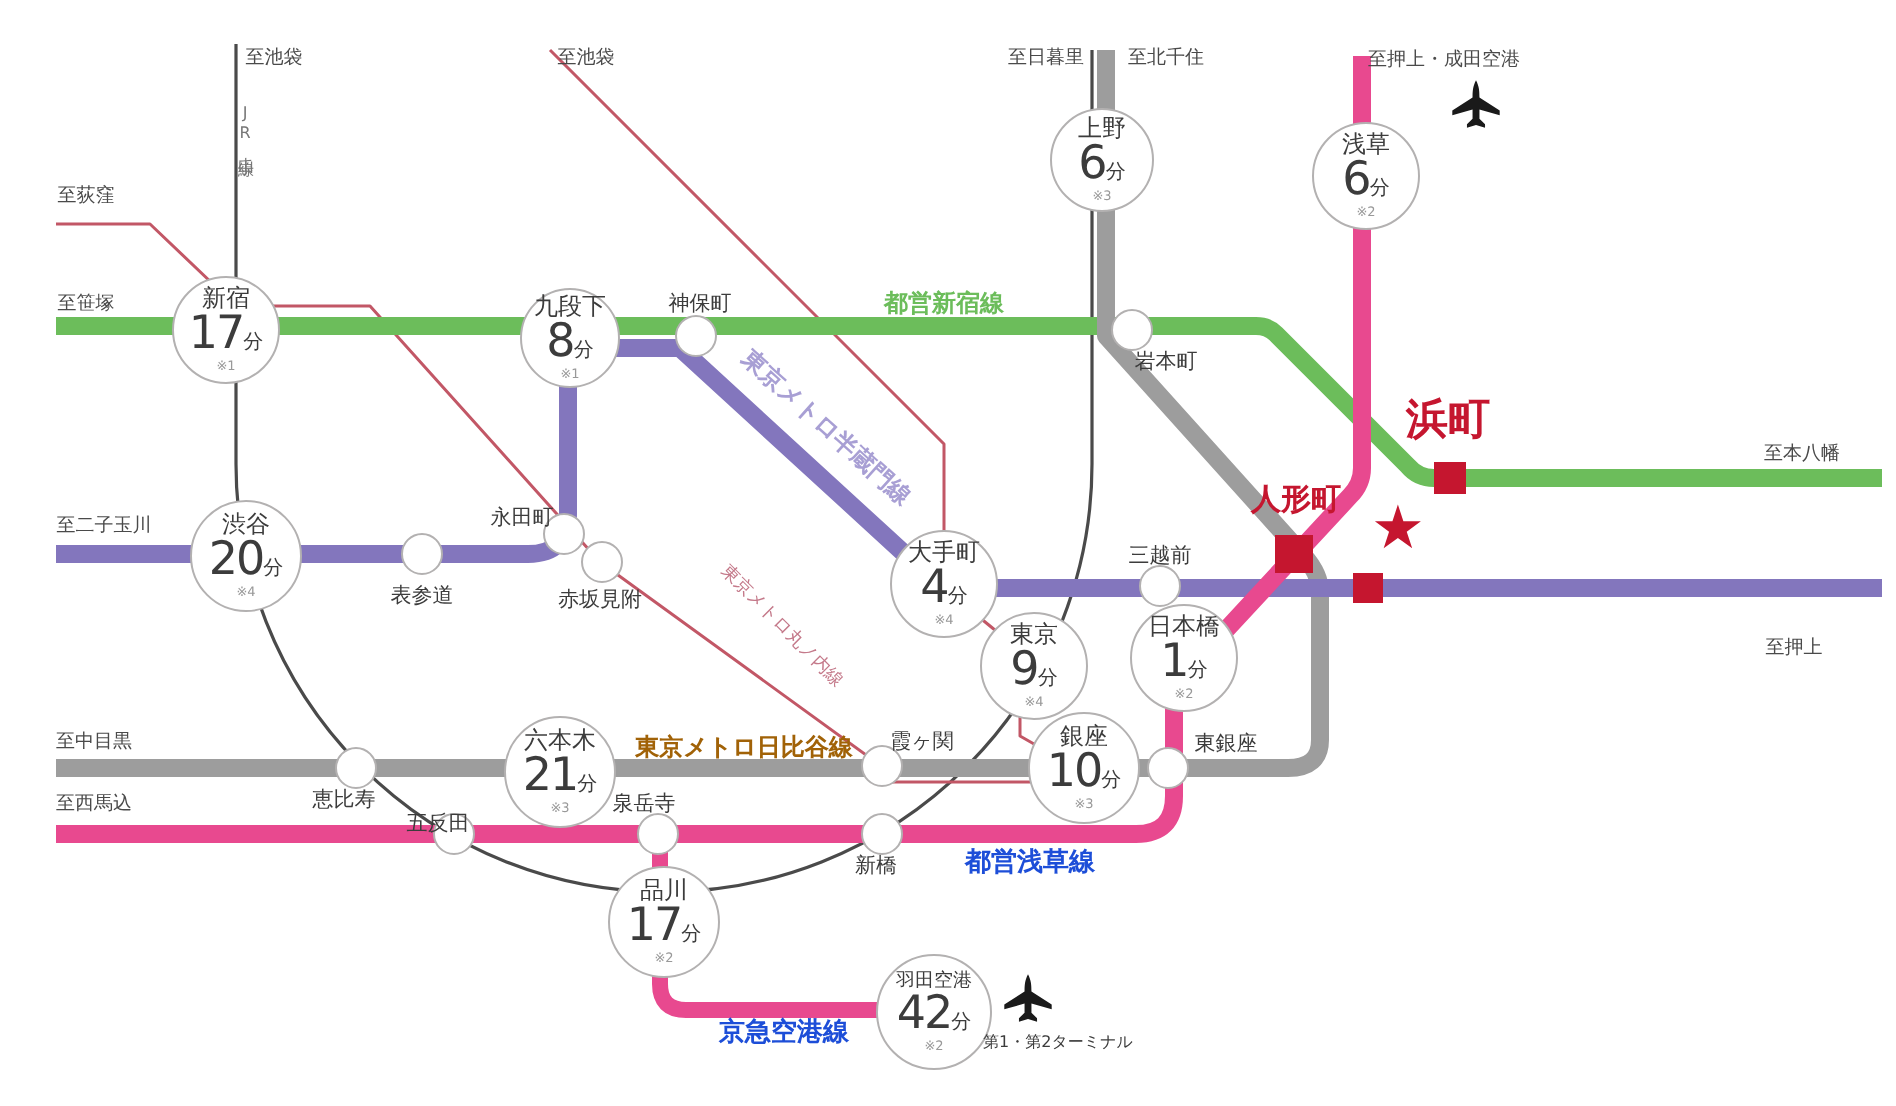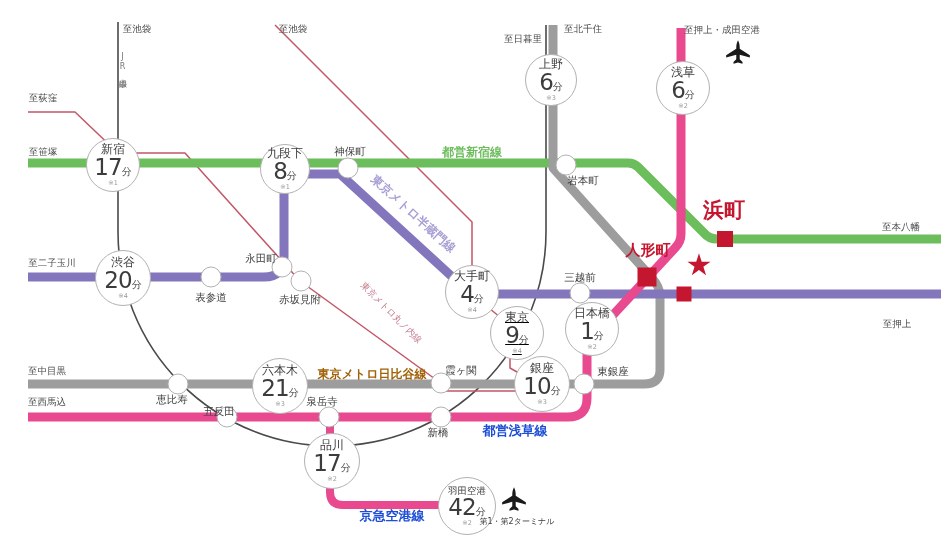--- a/index.html
+++ b/index.html
@@ -32,21 +32,21 @@
   .jr-lbl{position:absolute;writing-mode:vertical-rl;text-orientation:upright;font-size:8px;
           color:#777;z-index:1;letter-spacing:1px;}
   .red-sq{position:absolute;transform:translate(-50%,-50%);background:#c5162f;z-index:3;}
   .red-lbl{position:absolute;transform:translate(-50%,-50%);color:#c5162f;font-weight:bold;
            white-space:nowrap;z-index:4;line-height:1;}
   .banner{position:absolute;background:#c5162f;color:#fff;font-weight:bold;font-size:10.5px;
           height:17px;display:flex;align-items:center;padding:0 7px;z-index:4;white-space:nowrap;
           letter-spacing:.3px;}
   .star{position:absolute;transform:translate(-50%,-50%);color:#c5162f;font-size:30px;z-index:4;line-height:1;}
   .plane{position:absolute;transform:translate(-50%,-50%);z-index:4;}
-  .term{position:absolute;transform:translate(-50%,-50%);font-size:8px;color:#3c3c3c;white-space:nowrap;z-index:4;}
+  .term{position:absolute;transform:translate(-50%,-50%);font-size:8px;color:#3c3c3c;white-space:nowrap;z-index:4;margin-left:12px;}
 </style>
 </head>
 <body>
 
 <div class="map">
 
   <svg class="rails" width="948" height="553" viewBox="0 0 948 553">
     <path d="M118,22 V232 A214,214 0 0 0 546,232 V25" fill="none" stroke="#4a4a4a" stroke-width="1.6"></path>
     <path d="M28,112 H75 L118,153 H185 L300,281 L442,384 M444,391 H520 M510,347 V368 L524,376 M506,322 L484,304 M472,282 V222 L275,25" fill="none" stroke="#c25766" stroke-width="1.5" stroke-linejoin="round"></path>
     <path d="M28,163 H628 Q634,163 638,167 L704,233 Q709,239 717,239 H941" fill="none" stroke="#6cbd5b" stroke-width="9" stroke-linejoin="round"></path>
@@ -59,21 +59,21 @@
   <div class="jr-lbl" style="left:116px;top:52px;">JR山手線</div>
   <div class="lname green" style="left:472px;top:152px;">都営新宿線</div>
   <div class="lname purple" style="left:413px;top:214px;">東京メトロ半蔵門線</div>
   <div class="lname redthin" style="left:391px;top:313px;">東京メトロ丸ノ内線</div>
   <div class="lname gray" style="left:372px;top:374px;">東京メトロ日比谷線</div>
   <div class="lname pink" style="left:515px;top:431px;">都営浅草線</div>
   <div class="lname pink" style="left:392px;top:516px;">京急空港線</div>
 
   <div class="dest" style="left:137px;top:29px;">至池袋</div>
   <div class="dest" style="left:293px;top:29px;">至池袋</div>
-  <div class="dest" style="left:523px;top:39px;">至日暮里</div>
+  <div class="dest" style="left:523px;top:29px;">至日暮里</div>
   <div class="dest" style="left:583px;top:29px;">至北千住</div>
   <div class="dest" style="left:722px;top:30px;">至押上・成田空港</div>
   <div class="dest" style="left:43px;top:98px;">至荻窪</div>
   <div class="dest" style="left:43px;top:152px;">至笹塚</div>
   <div class="dest" style="left:52px;top:263px;">至二子玉川</div>
   <div class="dest" style="left:47px;top:371px;">至中目黒</div>
   <div class="dest" style="left:47px;top:402px;">至西馬込</div>
   <div class="dest" style="left:901px;top:227px;">至本八幡</div>
   <div class="dest" style="left:897px;top:308px;margin-top:16px;">至押上</div>
 
@@ -126,21 +126,21 @@
   <div class="st" style="left:123px;top:278px;width:54px;height:54px;">
     <span class="nm">渋谷</span>
     <span class="tm"><b>20</b><i>分</i></span>
     <span class="nt">※4</span>
   </div>
   <div class="st" style="left:472px;top:292px;width:52px;height:52px;">
     <span class="nm">大手町</span>
     <span class="tm"><b>4</b><i>分</i></span>
     <span class="nt">※4</span>
   </div>
-  <div class="st" style="left:517px;top:333px;width:52px;height:52px;text-decoration:underline;">
+  <div class="st" style="left:517px;top:333px;width:52px;height:52px;">
     <span class="nm">東京</span>
     <span class="tm"><b>9</b><i>分</i></span>
     <span class="nt">※4</span>
   </div>
   <div class="st" style="left:592px;top:329px;width:52px;height:52px;">
     <span class="nm">日本橋</span>
     <span class="tm"><b>1</b><i>分</i></span>
     <span class="nt">※2</span>
   </div>
   <div class="st" style="left:542px;top:384px;width:54px;height:54px;">

